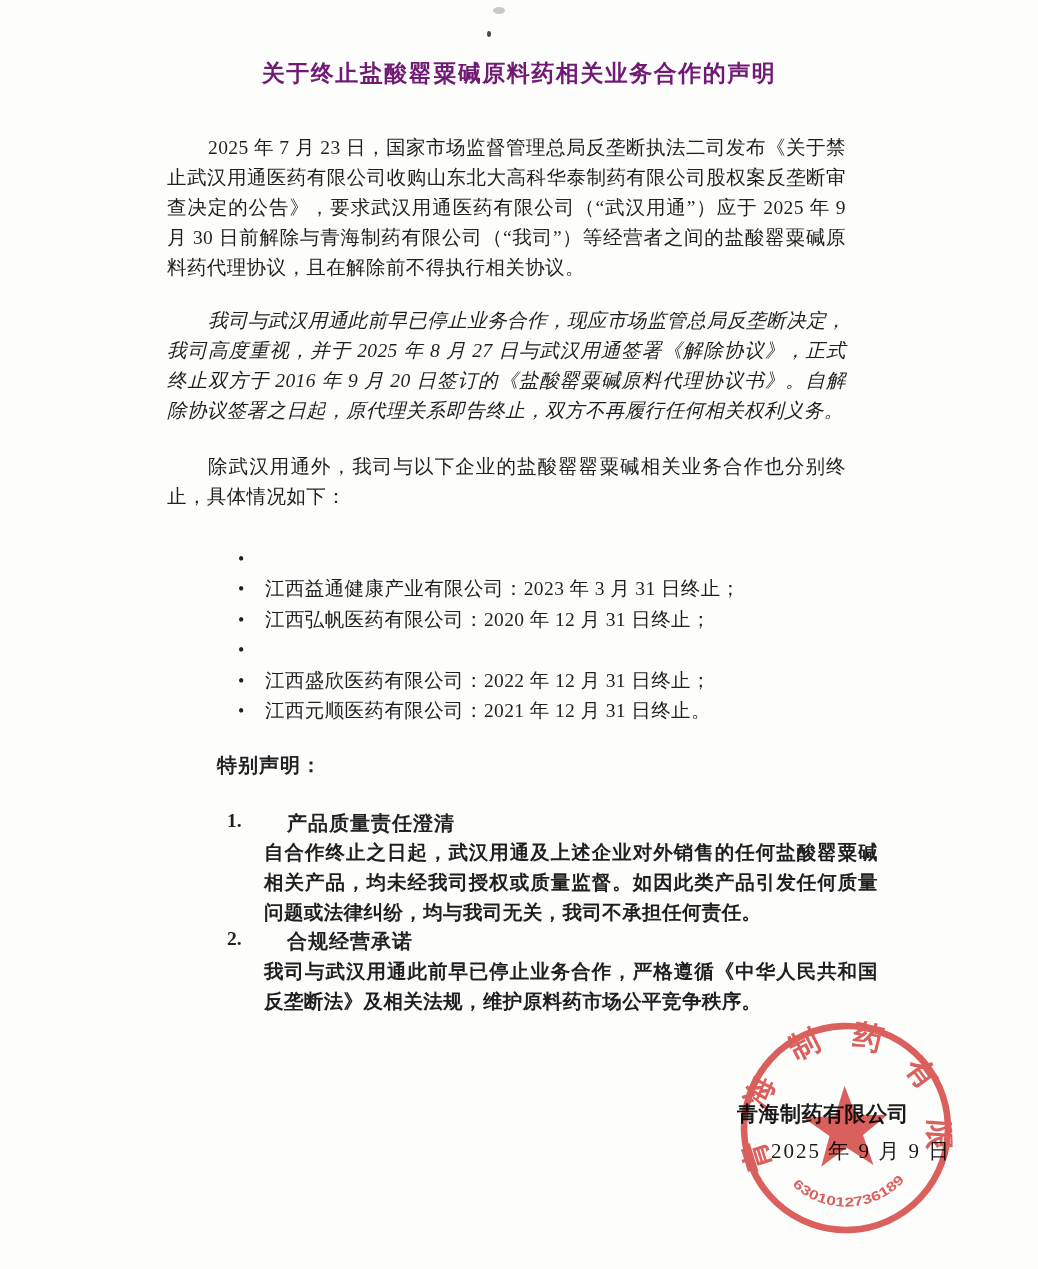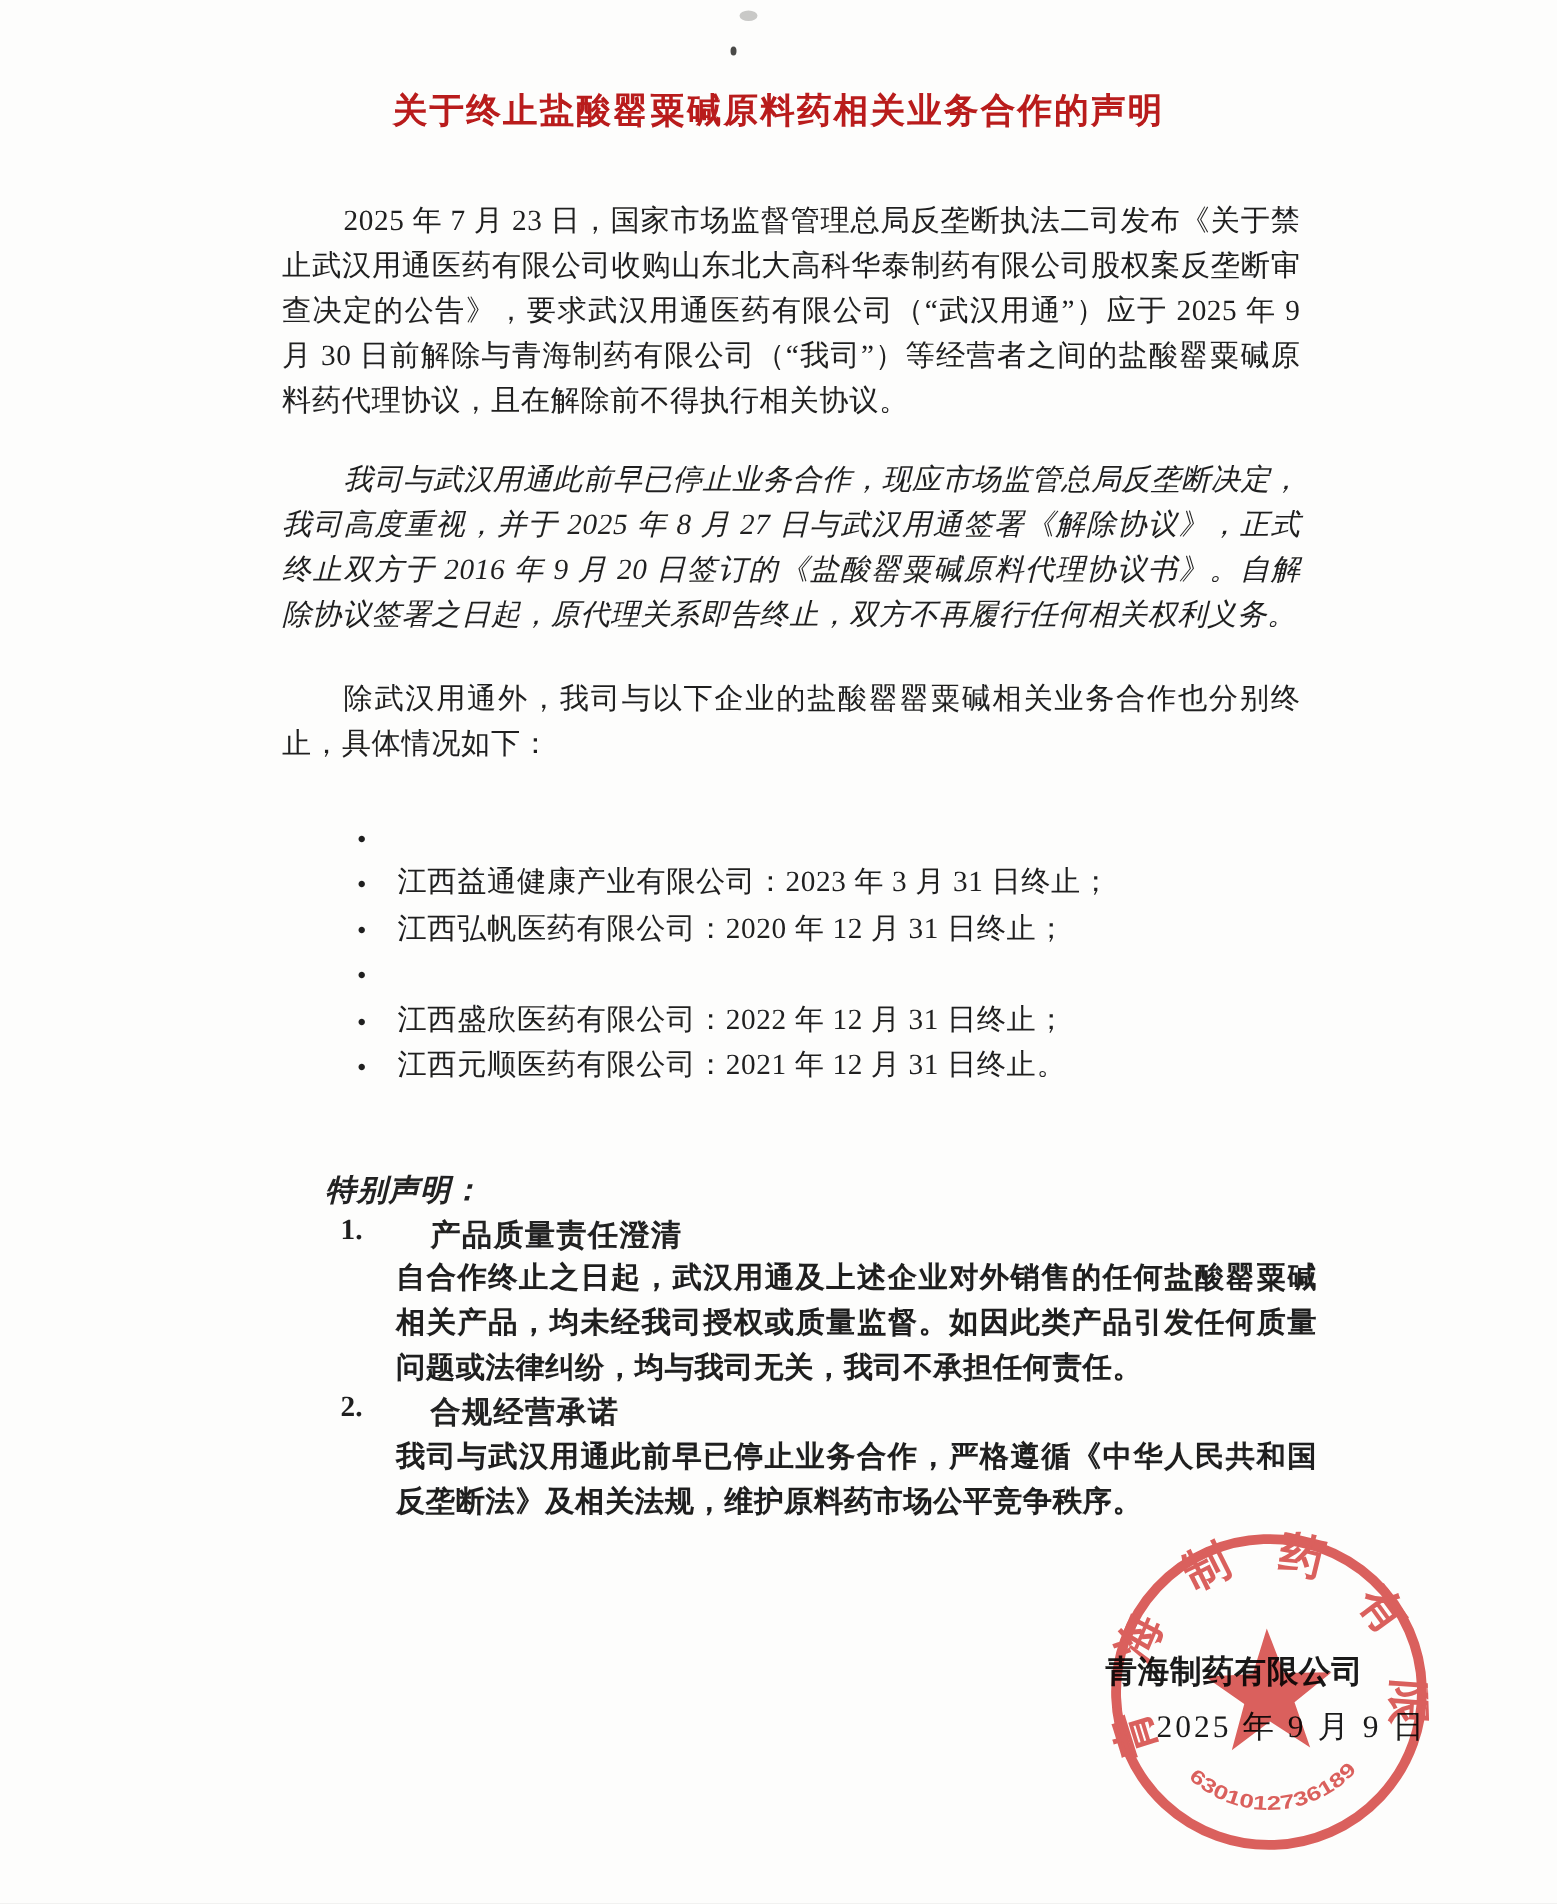--- a/index.html
+++ b/index.html
@@ -11,39 +11,39 @@
     background:#fdfdfc;
     overflow:hidden;
     color:#1f1f1f;
     font-family:"Liberation Serif","DejaVu Serif",serif;
   }
   .doc-title {
     position:absolute; top:58px; left:0; width:100%;
     text-align:center;
     font-family:"Liberation Sans","DejaVu Sans",sans-serif;
     font-weight:bold; font-size:23px; letter-spacing:1.5px;
-    color:#b91c1c;
+    color:#701a75;
   }
   .para {
-    position:absolute; left:188px; width:679px;
+    position:absolute; left:167px; width:679px;
     font-size:19.5px; line-height:30px;
     text-align:justify; text-indent:41px;
     letter-spacing:0.4px;
   }
   .para-1 { top:133px; }
   .para-2 { top:306px;font-style:italic; }
   .para-3 { top:452px; }
   .bullet-list { position:absolute; left:238px; top:544px; width:624px; }
   .bullet-row { display:flex; align-items:flex-start; height:30.4px; font-size:19.5px; }
   .bullet-dot { width:27px; font-size:18px; line-height:30.4px; color:#1f1f1f; }
   .bullet-text { line-height:30.4px; letter-spacing:0.4px; white-space:nowrap; }
   .special-heading {
-    position:absolute; left:217px; top:780px;
+    position:absolute; left:217px; top:752px;
     font-family:"Liberation Sans","DejaVu Sans",sans-serif;
-    font-weight:bold; font-size:20px; color:#222; letter-spacing:1px;font-style:italic;
+    font-weight:bold; font-size:20px; color:#222; letter-spacing:1px;
   }
   .item-head { position:absolute; display:flex; }
   .item-head-1 { left:227px; top:810px; }
   .item-head-2 { left:227px; top:928px; }
   .item-num {
     width:36px; font-weight:bold; font-size:19.5px;
     font-family:"Liberation Serif","DejaVu Serif",serif;
   }
   .item-title {
     font-family:"Liberation Sans","DejaVu Sans",sans-serif;

